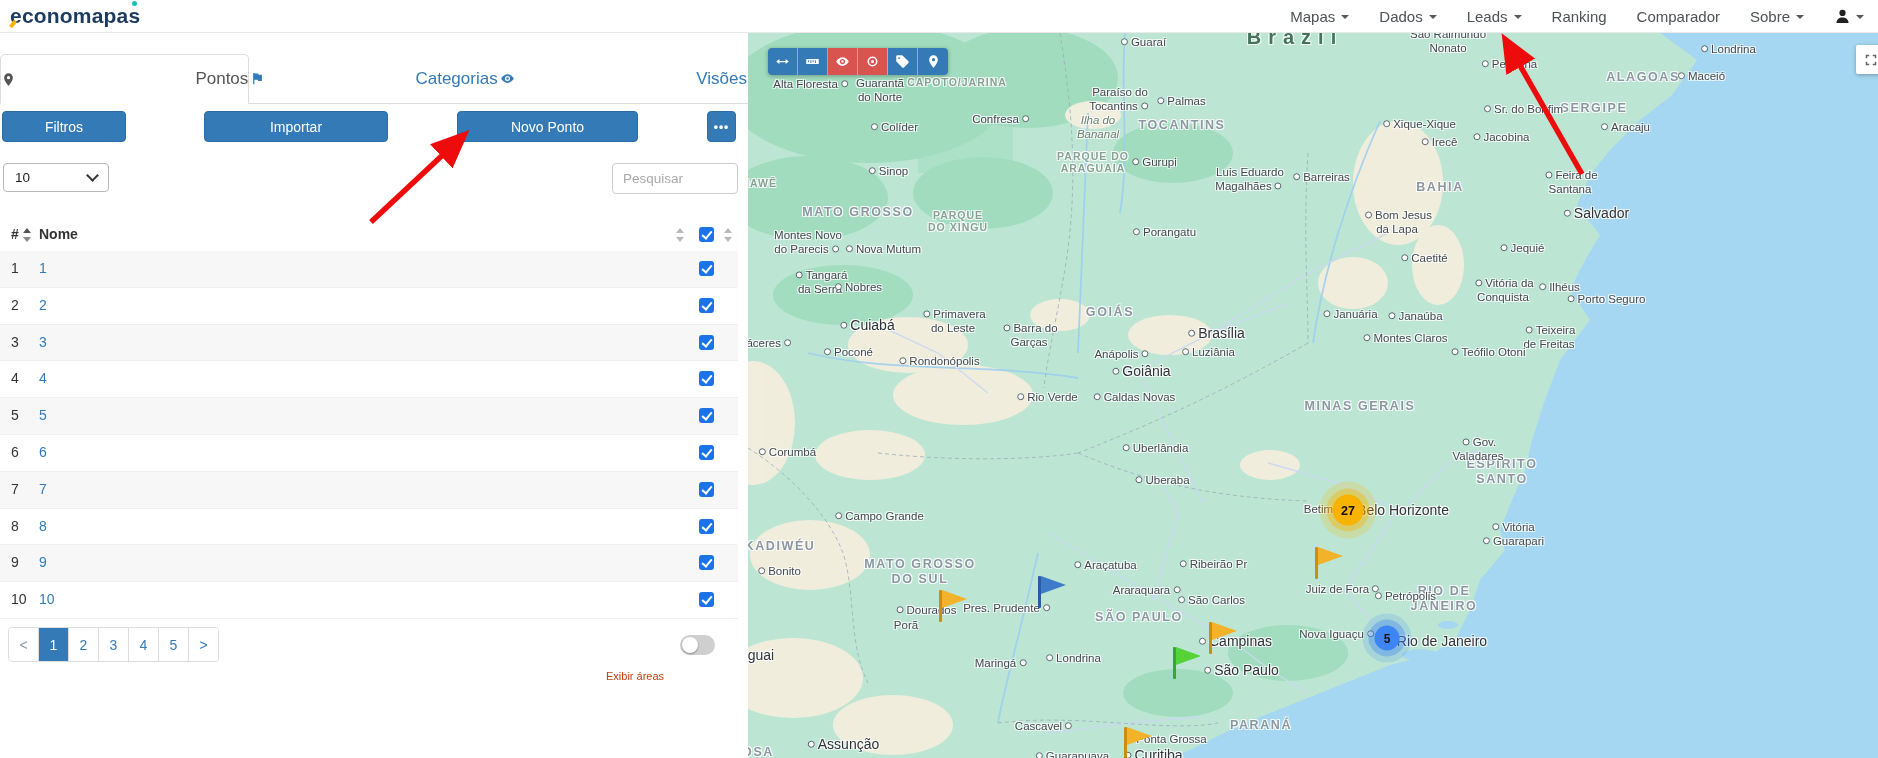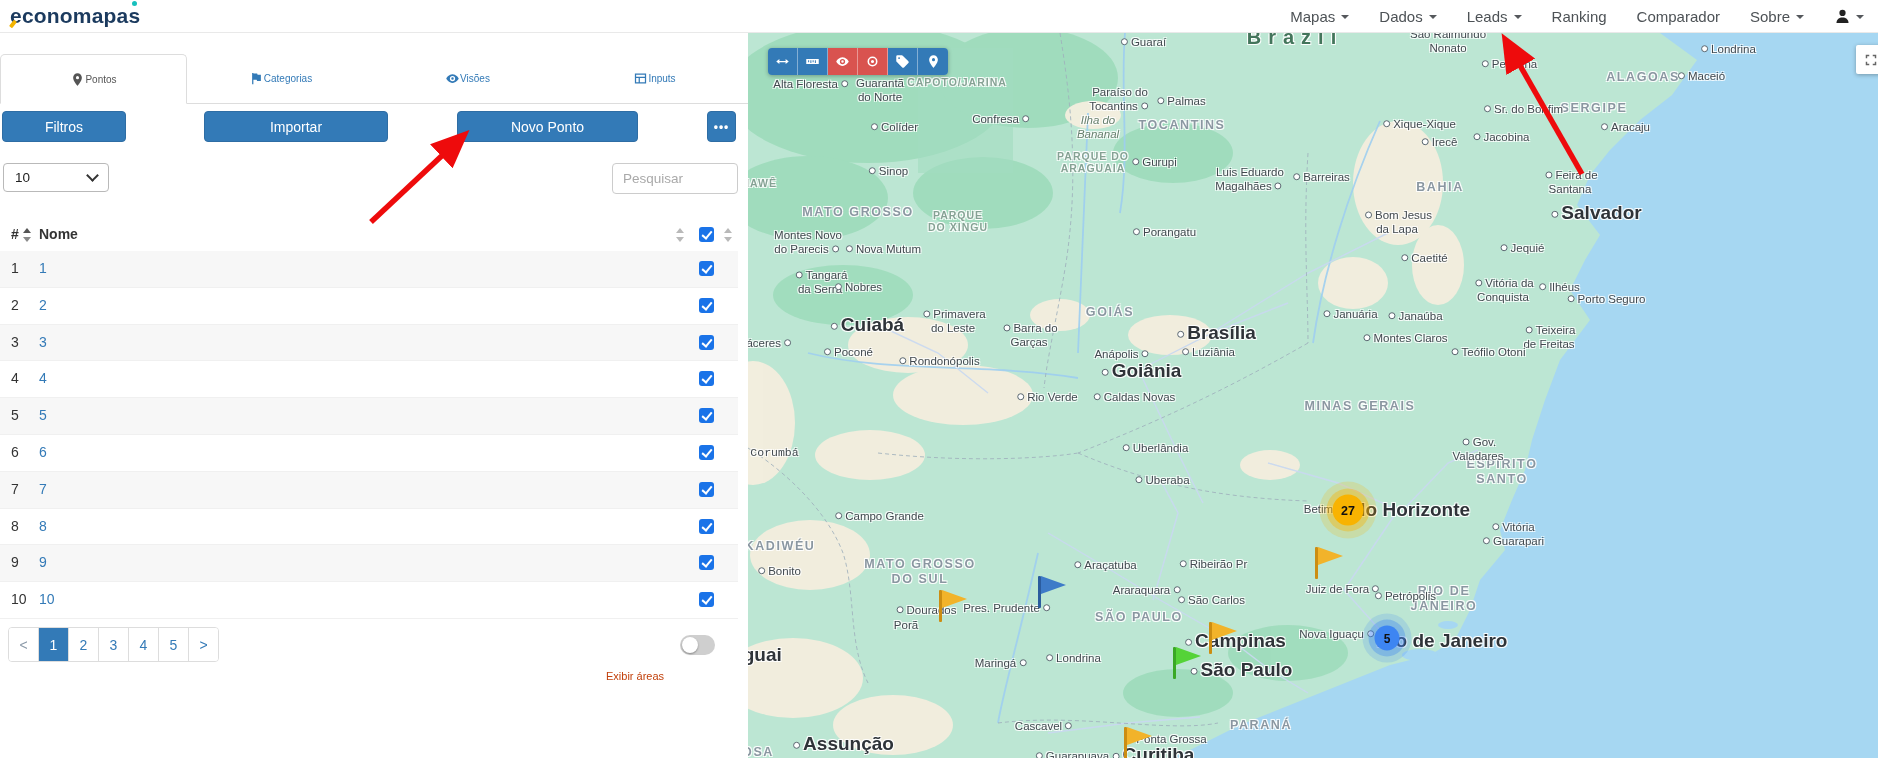--- a/index.html
+++ b/index.html
@@ -16,21 +16,21 @@
   .nav-right{display:flex;align-items:center;gap:30px}
   .nav-items{display:flex;align-items:center;gap:30px}
   .nav-item{display:flex;align-items:center;gap:6px;font-size:15px;color:#4d5256;cursor:pointer}
   .caret{width:0;height:0;border-left:4px solid transparent;border-right:4px solid transparent;border-top:4px solid #55585c;margin-top:2px}
   .nav-user{display:flex;align-items:center;gap:5px;cursor:pointer}
 
   
   .panel{position:absolute;top:33px;left:0;width:748px;bottom:0;background:#fff;z-index:10}
   .tabs{position:absolute;top:21px;left:0;width:100%;height:50px;display:flex;
         border-bottom:1px solid #ddd;box-sizing:border-box}
-  .tab{flex:1;display:flex;align-items:center;justify-content:center;font-size:10px;
+  .tab{flex:1;display:flex;align-items:center;justify-content:space-between;font-size:17px;
        color:#337ab7;cursor:pointer;border:1px solid transparent;box-sizing:border-box}
   .tab svg{width:15px;height:15px;fill:currentColor}
   .tab.active{background:#fff;border-color:#ddd;border-bottom-color:#fff;border-radius:5px 5px 0 0;
               color:#555;margin-bottom:-1px}
   .btn{position:absolute;top:78px;height:31px;background:#337ab7;color:#fff;font-size:14px;
        border:1px solid #2e6da4;border-radius:4px;display:flex;align-items:center;justify-content:center;
        cursor:pointer;box-sizing:border-box}
   #btn-filtros{left:2px;width:124px}
   #btn-importar{left:204px;width:184px}
   #btn-novo{left:457px;width:181px}
@@ -82,21 +82,21 @@
 
   
   .map{position:absolute;left:748px;top:33px;width:1130px;height:725px;background:#bce6d3;overflow:hidden;cursor:grab}
   .map svg.art{position:absolute;left:0;top:0;z-index:1}
   .lbl{position:absolute;transform:translate(-50%,-50%);white-space:pre-line;text-align:center;
        line-height:1.18;z-index:3;pointer-events:none;
        text-shadow:-1px -1px 0 rgba(255,255,255,.85),1px -1px 0 rgba(255,255,255,.85),
                    -1px 1px 0 rgba(255,255,255,.85),1px 1px 0 rgba(255,255,255,.85)}
   .lbl.s{font-size:12.5px;color:#8a97a1;letter-spacing:1.6px;font-weight:bold}
   .lbl.c{font-size:11.5px;color:#41494f}
-  .lbl.b{font-size:19px;color:#2e3338;font-weight:bold}
+  .lbl.b{font-size:14px;color:#2e3338;font-weight:normal}
   .lbl.p{font-size:10.5px;color:#85a294;letter-spacing:1px;font-weight:bold}
   .lbl.country{font-size:20px;color:#43755b;font-weight:bold;letter-spacing:7px}
   .lbl.it{font-style:italic;color:#68806f;font-weight:normal}
   .dot{display:inline-block;width:5px;height:5px;border:1.5px solid #5a6770;background:#fff;
        border-radius:50%;margin:0 3px;vertical-align:1px}
 
   .cluster{position:absolute;border-radius:50%;transform:translate(-50%,-50%);display:flex;
            align-items:center;justify-content:center;font-weight:bold;color:#101010;z-index:6;cursor:pointer}
   .cluster.yellow{width:31px;height:31px;font-size:12.5px;background:#f8b301;
       box-shadow:0 0 0 6px rgba(248,179,1,.38),0 0 0 13px rgba(248,179,1,.2)}
@@ -179,26 +179,20 @@
       <svg viewBox="0 0 24 24">
           <path d="M5 3v18h2v-7h5.2l.8 2h6V6h-5.2L13 4H7V3z"></path>
         </svg>
       <span>Categorias</span>
     </div>
     <div class="tab">
       <svg viewBox="0 0 24 24">
           <path d="M12 5C6.5 5 2.4 10.6 2 12c.4 1.4 4.5 7 10 7s9.6-5.6 10-7c-.4-1.4-4.5-7-10-7zm0 11.2A4.2 4.2 0 1 1 12 7.8a4.2 4.2 0 0 1 0 8.4zm0-6.2a2 2 0 1 0 0 4 2 2 0 0 0 0-4z"></path>
         </svg>
       <span>Visões</span>
-    </div>
-    <div class="tab">
-      <svg viewBox="0 0 24 24">
-          <path d="M3 4h18v16H3zm2 2v3h14V6zm0 5v7h4v-7zm6 0v7h8v-7z"></path>
-        </svg>
-      <span>Inputs</span>
     </div>
   </div>
 
   <div class="btn" id="btn-filtros">Filtros</div>
   <div class="btn" id="btn-importar">Importar</div>
   <div class="btn" id="btn-novo">Novo Ponto</div>
   <div class="btn" id="btn-more">•••</div>
 
   <div class="select">
     <span>10</span>
@@ -453,21 +447,21 @@
       <div class="lbl c" style="left: 99px; top: 320px;"><span class="dot"></span><span>Poconé</span></div>
       <div class="lbl c" style="left: 375px; top: 322px;"><span>Anápolis</span><span class="dot"></span></div>
       <div class="lbl c" style="left: 459px; top: 320px;"><span class="dot"></span><span>Luziânia</span></div>
       <div class="lbl c" style="left: 739px; top: 320px;"><span class="dot"></span><span>Teófilo Otoni</span></div>
       <div class="lbl c" style="left: 190px; top: 329px;"><span class="dot"></span><span>Rondonópolis</span></div>
       <div class="lbl c" style="left: 298px; top: 365px;"><span class="dot"></span><span>Rio Verde</span></div>
       <div class="lbl c" style="left: 385px; top: 365px;"><span class="dot"></span><span>Caldas Novas</span></div>
       <div class="lbl c" style="left: 406px; top: 416px;"><span class="dot"></span><span>Uberlândia</span></div>
       <div class="lbl c" style="left: 730px; top: 417px;"><span class="dot"></span><span>Gov.
 Valadares</span></div>
-      <div class="lbl c" style="left: 20px; top: 420px; font-family: Liberation Mono, monospace;"><span class="dot"></span><span>Corumbá</span></div>
+      <div class="lbl c" style="left: 38px; top: 420px;"><span class="dot"></span><span>Corumbá</span></div>
       <div class="lbl c" style="left: 413px; top: 448px;"><span class="dot"></span><span>Uberaba</span></div>
       <div class="lbl c" style="left: 577px; top: 477px;"><span>Betim</span><span class="dot"></span></div>
       <div class="lbl c" style="left: 130px; top: 484px;"><span class="dot"></span><span>Campo Grande</span></div>
       <div class="lbl c" style="left: 764px; top: 495px;"><span class="dot"></span><span>Vitória</span></div>
       <div class="lbl c" style="left: 764px; top: 509px;"><span class="dot"></span><span>Guarapari</span></div>
       <div class="lbl c" style="left: 356px; top: 533px;"><span class="dot"></span><span>Araçatuba</span></div>
       <div class="lbl c" style="left: 464px; top: 532px;"><span class="dot"></span><span>Ribeirão Pr</span></div>
       <div class="lbl c" style="left: 30px; top: 539px;"><span class="dot"></span><span>Bonito</span></div>
       <div class="lbl c" style="left: 400px; top: 558px;"><span>Araraquara</span><span class="dot"></span></div>
       <div class="lbl c" style="left: 596px; top: 557px;"><span>Juiz de Fora</span><span class="dot"></span></div>

